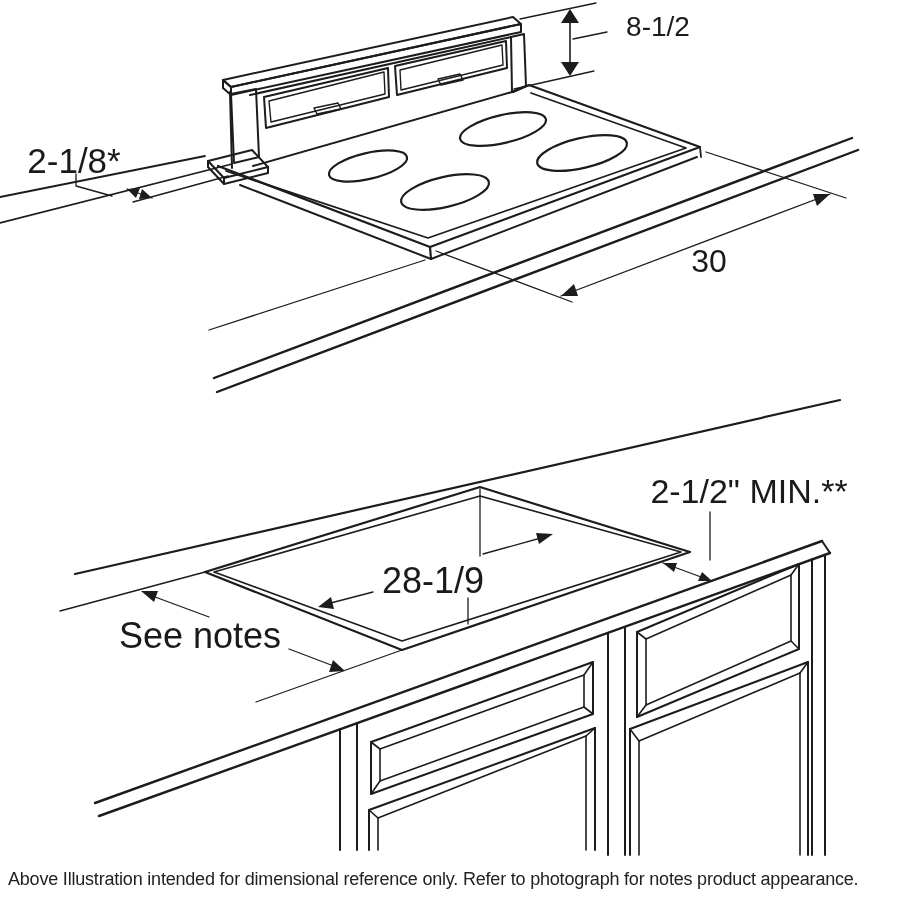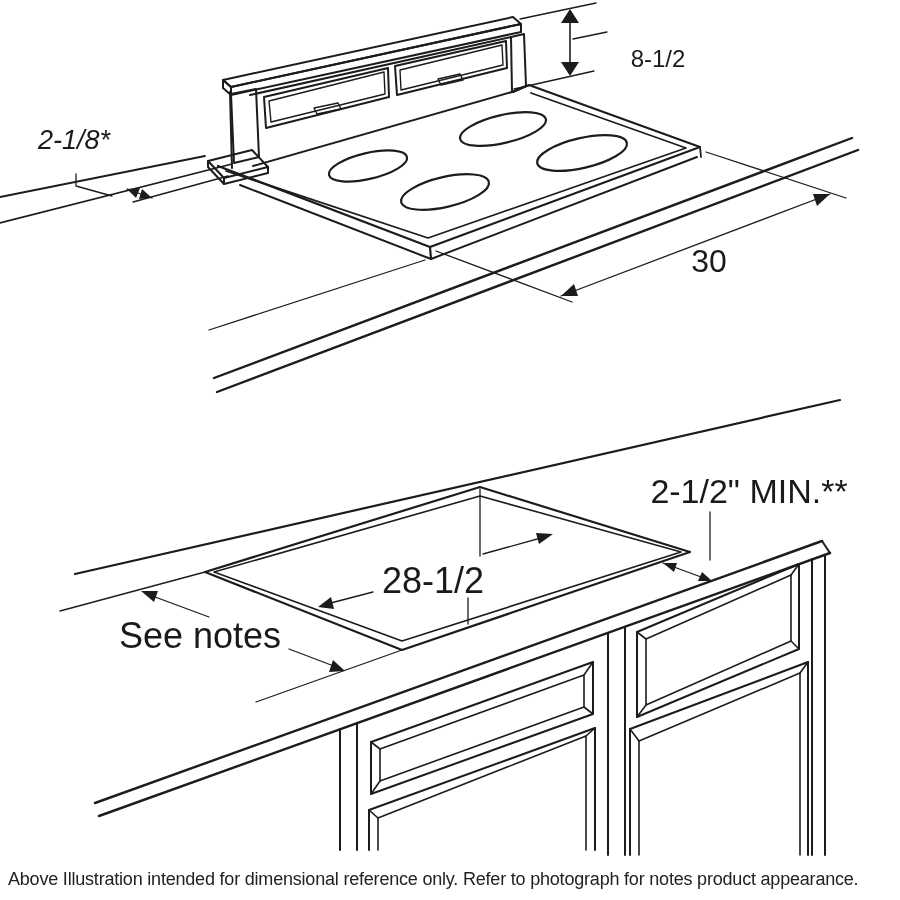--- a/index.html
+++ b/index.html
@@ -12,22 +12,22 @@
   }
   .stage svg{position:absolute;left:0;top:0;}
   .dim-label{
     position:absolute;
     transform:translate(-50%,-50%);
     color:#1a1a1a;
     white-space:nowrap;
     font-family:"Liberation Sans", sans-serif;
     letter-spacing:0;
   }
-  .lbl-vent-height   {left:658px;top:27px; font-size:24px;margin-top:32px;}
-  .lbl-vent-setback  {left:74px; top:140px;font-size:27px;font-style:italic;}
+  .lbl-vent-height   {left:658px;top:27px; font-size:28px;}
+  .lbl-vent-setback  {left:74px; top:161px;font-size:35px;}
   .lbl-cooktop-width {left:709px;top:261px;font-size:32px;}
   .lbl-cutout-width  {left:433px;top:581px;font-size:36px;}
   .lbl-front-min     {left:749px;top:491px;font-size:34px;}
   .lbl-see-notes     {left:200px;top:636px;font-size:36px;}
   .caption{
     position:absolute;
     left:8px;top:869px;width:890px;
     font-size:18px;
     color:#222222;
     letter-spacing:-0.2px;
@@ -196,18 +196,18 @@
         <line x1="663" y1="563" x2="712" y2="581"></line>
         <polygon points="663,563 677,563 674,572" fill="#1c1c1c" stroke="none"></polygon>
         <polygon points="712,581 698,581 702,572" fill="#1c1c1c" stroke="none"></polygon>
       </g>
     </g>
   </svg>
 
   <div class="dim-label lbl-vent-height">8-1/2</div>
   <div class="dim-label lbl-vent-setback">2-1/8*</div>
   <div class="dim-label lbl-cooktop-width">30</div>
-  <div class="dim-label lbl-cutout-width">28-1/2</div>
+  <div class="dim-label lbl-cutout-width">28-1/9</div>
   <div class="dim-label lbl-front-min">2-1/2" MIN.**</div>
   <div class="dim-label lbl-see-notes">See notes</div>
 
   <div class="caption">Above Illustration intended for dimensional reference only. Refer to photograph for notes product appearance.</div>
 </div>
 
 </body></html>

